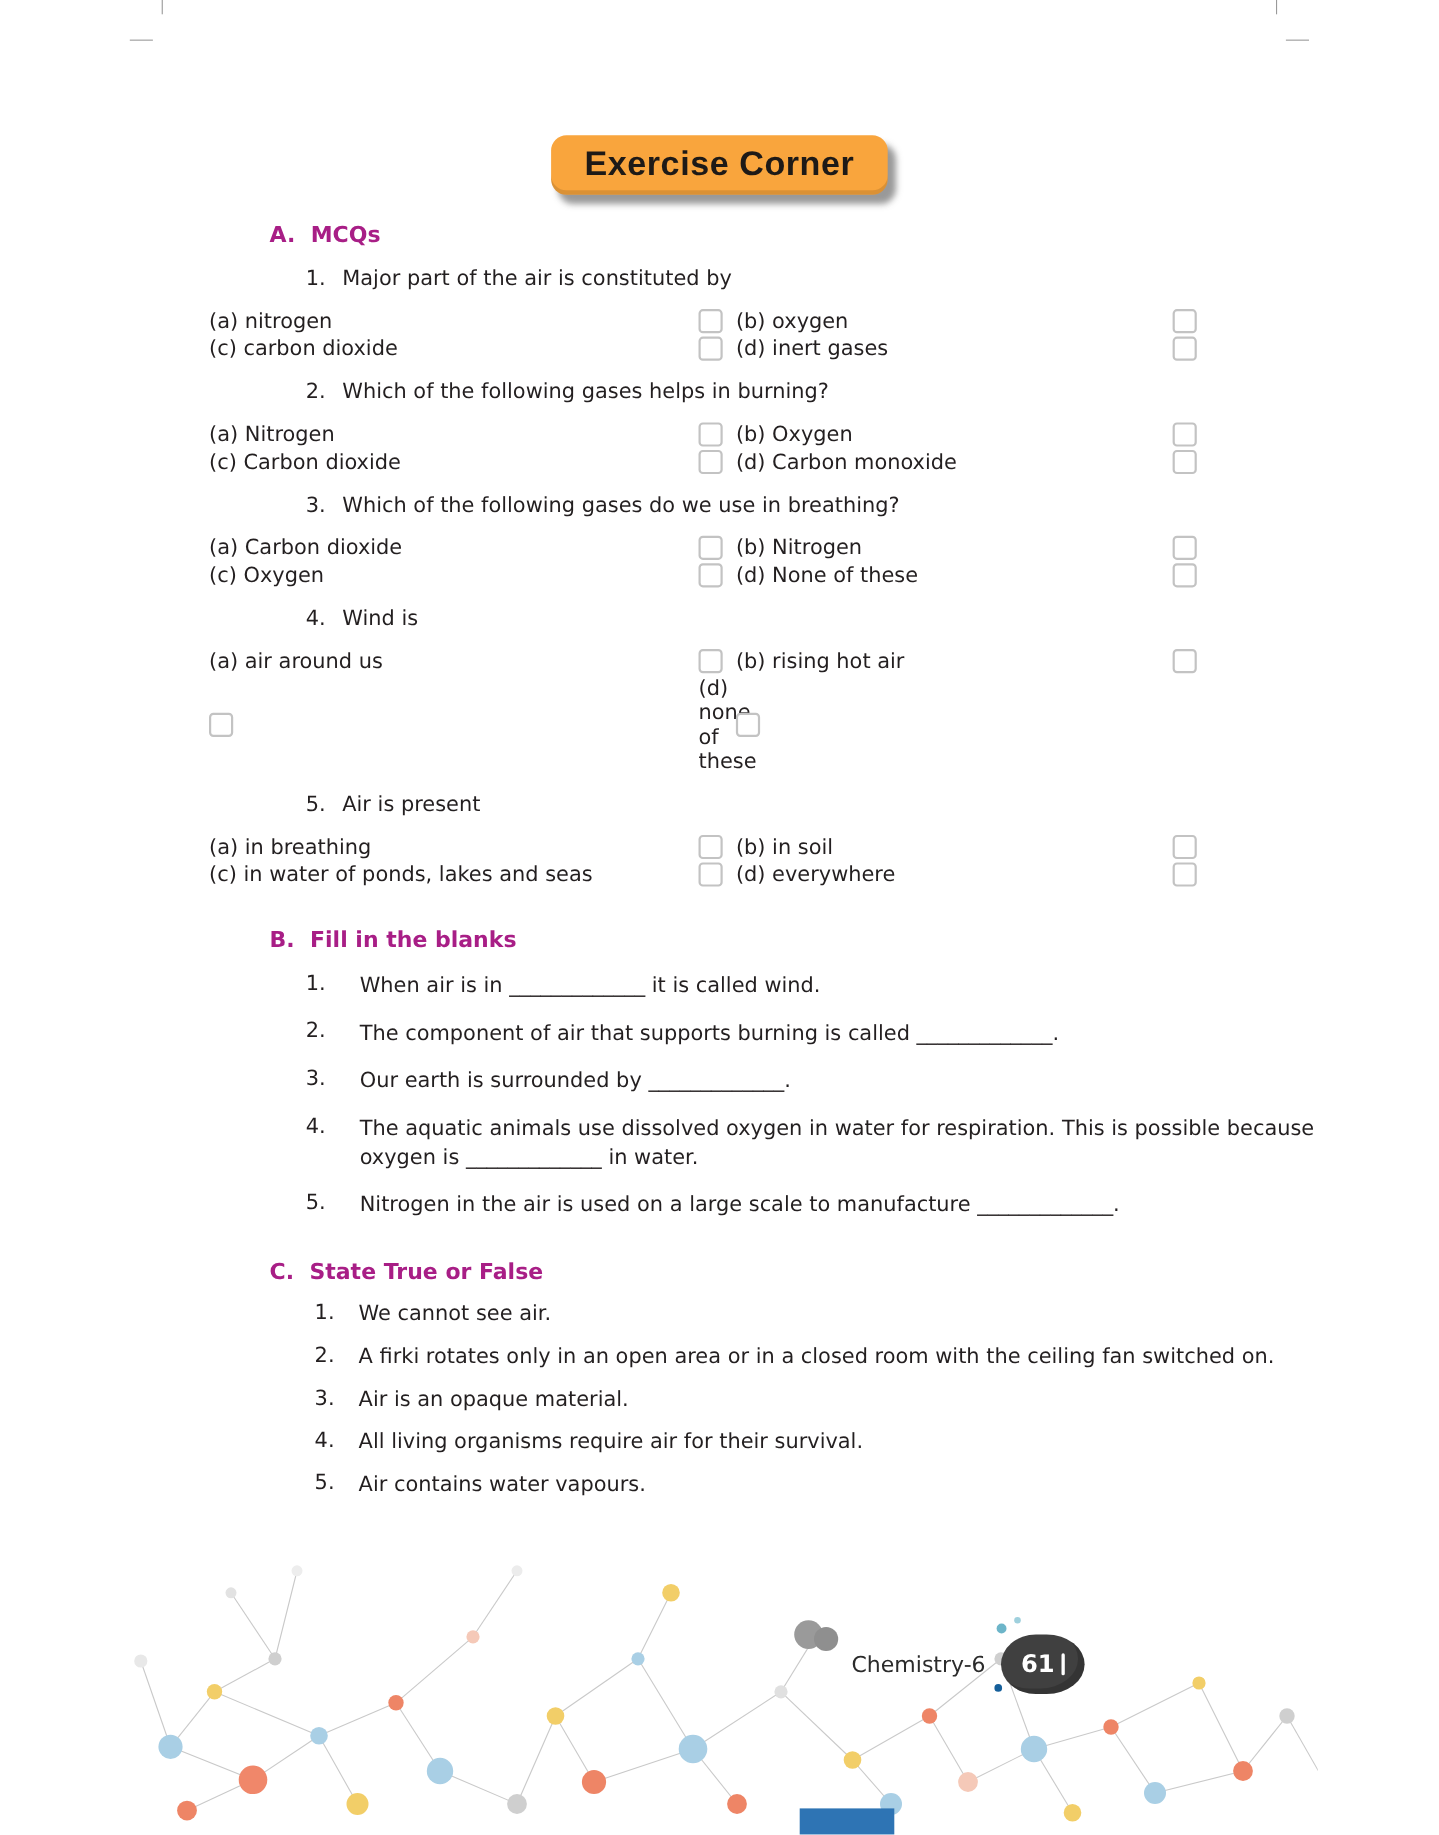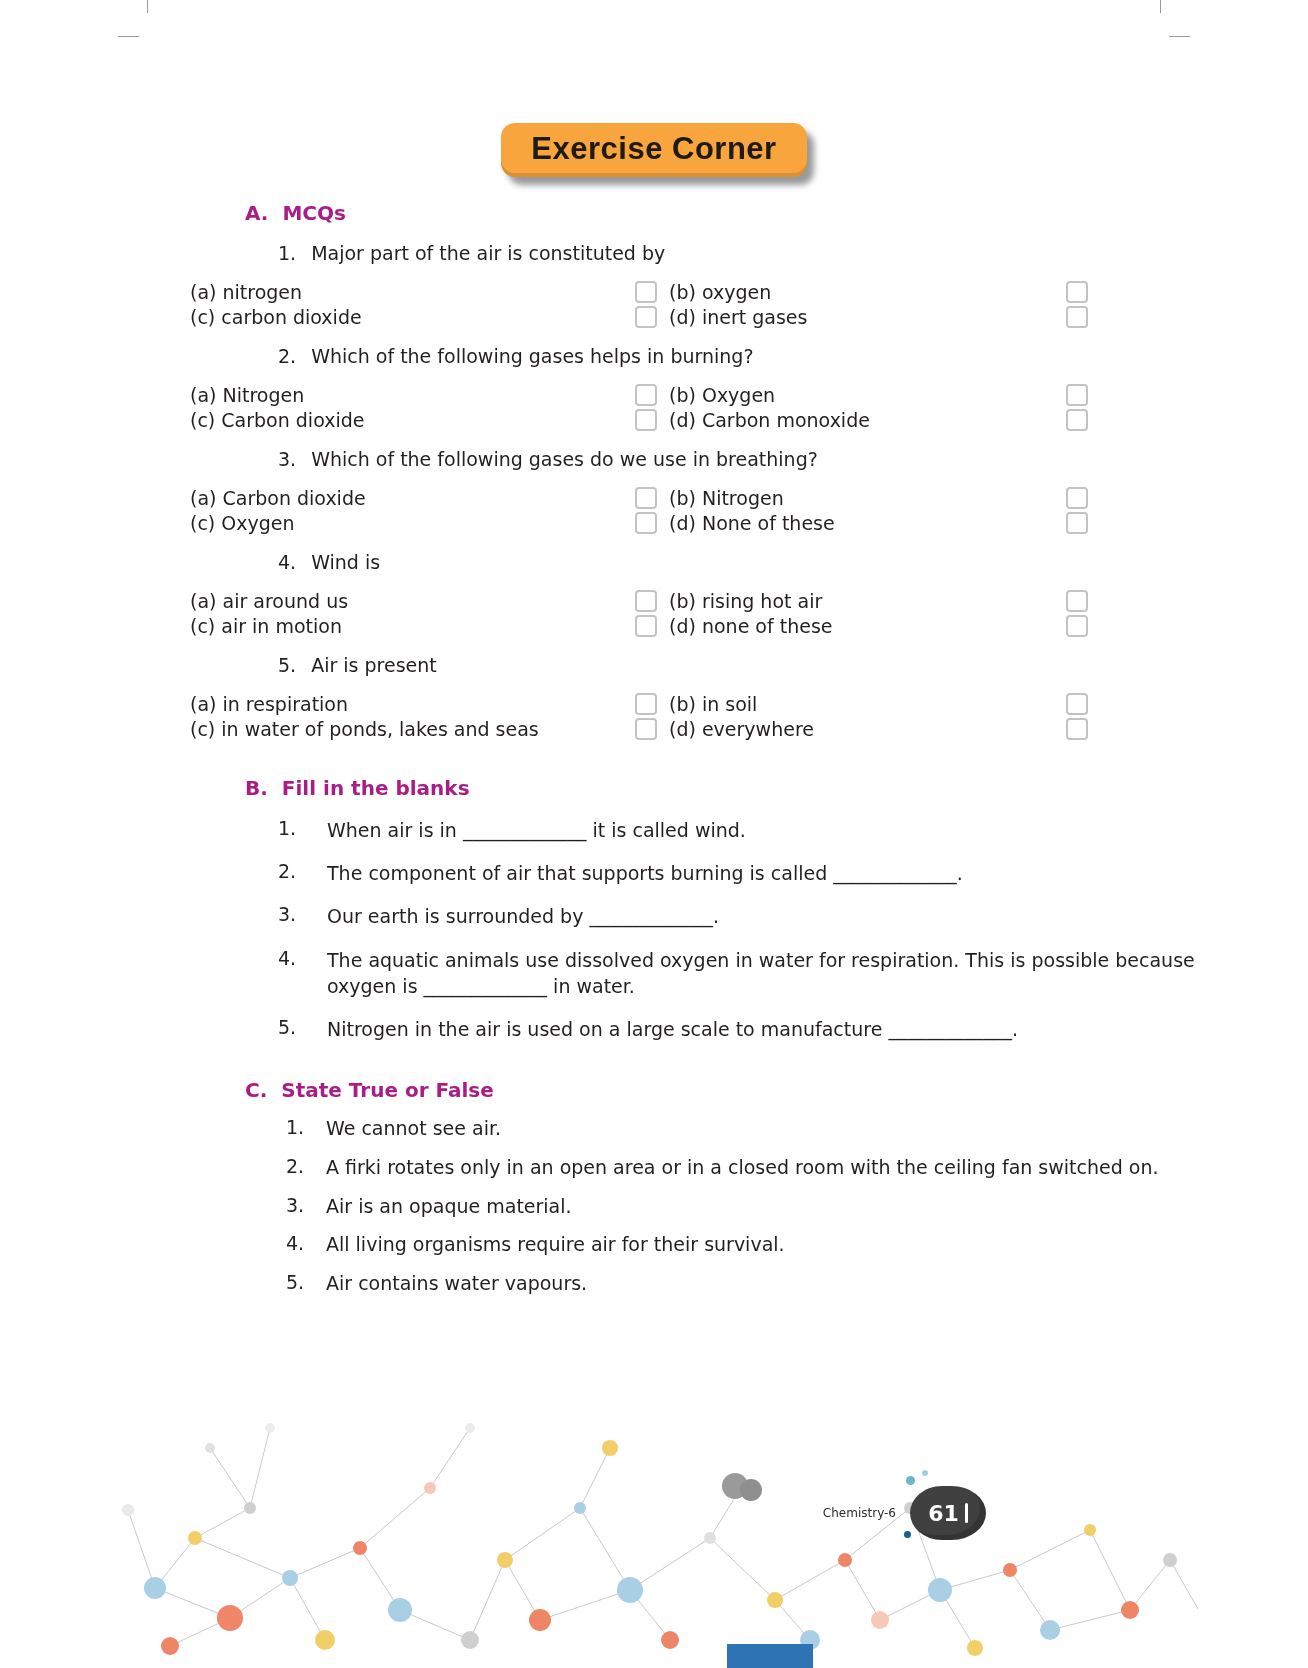--- a/index.html
+++ b/index.html
@@ -82,21 +82,21 @@
   
   .decor { position:absolute; left:0; bottom:0; pointer-events:none; }
   .footer-meta {
     position:absolute;
     right:212px;
     bottom:128px;
     display:flex;
     align-items:center;
     gap:14px;
   }
-  .book-title { font-size:12px; color:#2b2b2b; }
+  .book-title { font-size:20px; color:#2b2b2b; }
   .page-badge {
     position:relative;
     width:76px; height:54px;
     background:#404040;
     border-radius:46% 50% 50% 46% / 55% 55% 55% 55%;
     display:flex; align-items:center; justify-content:center;
     color:#ffffff; font-weight:bold; font-size:22px;
     box-shadow: inset -6px -5px 0 rgba(0,0,0,0.18);
   }
   .page-badge .bar { display:inline-block; width:3px; height:20px; background:#ffffff; margin-left:6px; border-radius:2px; }
@@ -181,34 +181,33 @@
   <div class="mcq-q">
     <div class="q-line">
       <span>4.</span>
       <span>Wind is</span>
     </div>
     <div class="opts">
       <span>(a) air around us</span>
       <span class="checkbox"></span>
       <span>(b) rising hot air</span>
       <span class="checkbox"></span>
-      <span>(c) air in motion</span>
       <span class="checkbox"></span>
       <span>(d) none of these</span>
       <span class="checkbox"></span>
     </div>
   </div>
 
   <div class="mcq-q">
     <div class="q-line">
       <span>5.</span>
       <span>Air is present</span>
     </div>
     <div class="opts">
-      <span>(a) in respiration</span>
+      <span>(a) in breathing</span>
       <span class="checkbox"></span>
       <span>(b) in soil</span>
       <span class="checkbox"></span>
       <span>(c) in water of ponds, lakes and seas</span>
       <span class="checkbox"></span>
       <span>(d) everywhere</span>
       <span class="checkbox"></span>
     </div>
   </div>
 

